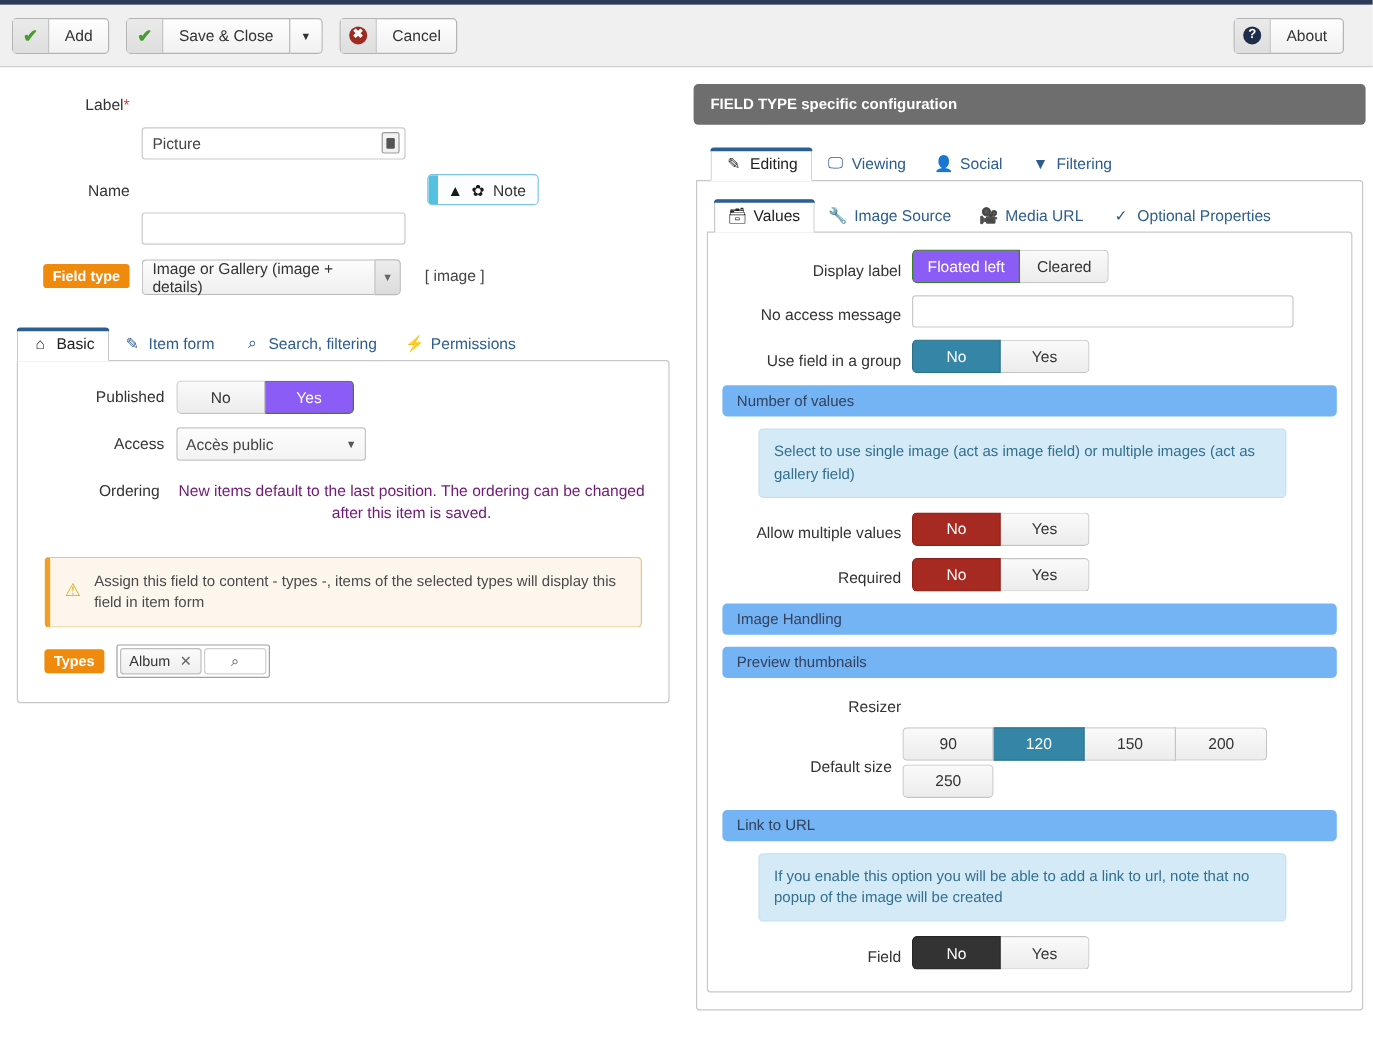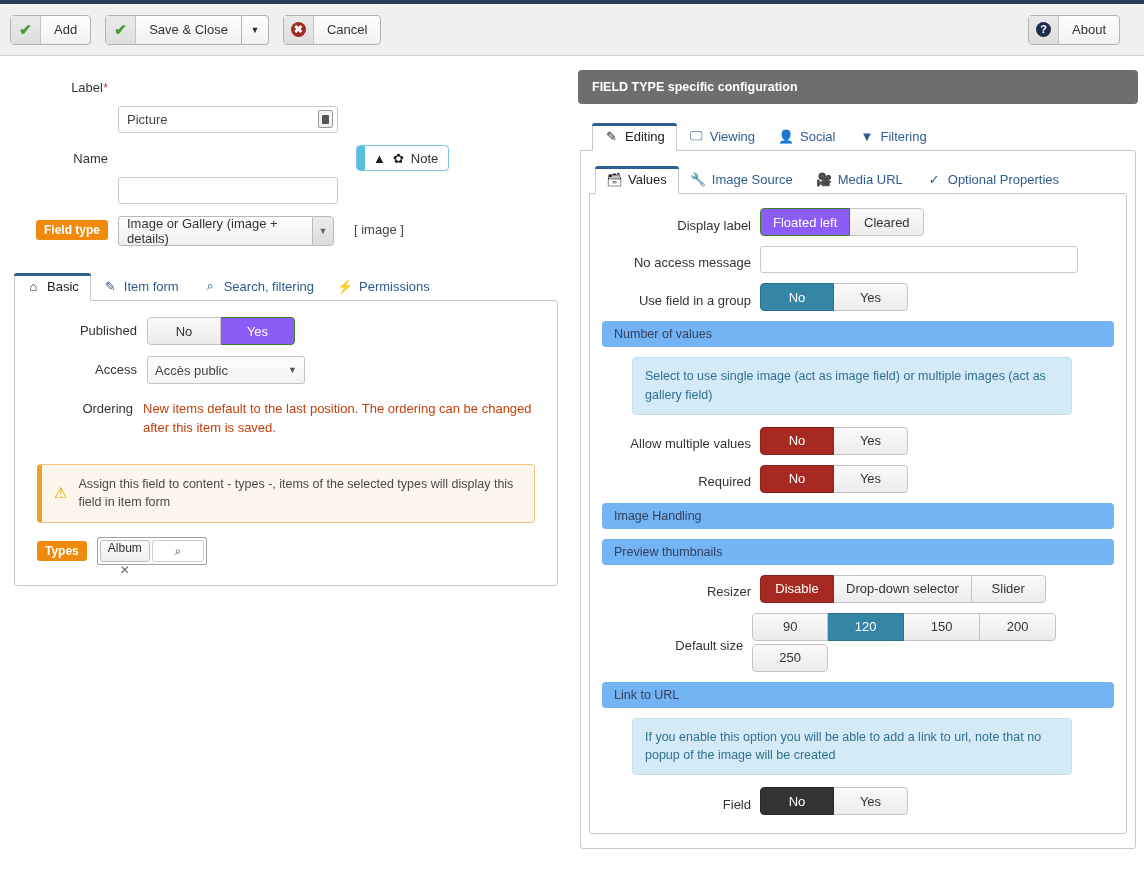--- a/index.html
+++ b/index.html
@@ -199,21 +199,21 @@
 
   .access-sel {
     width: 158px; height: 28px;
     border: 1px solid #c4c4c4; border-radius: 3px;
     background: linear-gradient(to bottom,#fdfdfd 0%,#f3f3f3 100%);
     display: flex; align-items: center; justify-content: space-between;
     padding: 0 7px; font-size: 13px; color: #444;
   }
   .ordering-txt {
     max-width: 400px; line-height: 1.45;
-    font-size: 13px; color: #c2410c; padding-top: 5px;
+    font-size: 13px; color: #701a75; padding-top: 5px; text-align: center;
   }
 
   
   .warnbox {
     margin: 26px 8px 0 8px;
     background: #fdf6ec;
     border: 1px solid #f0c27b;
     border-left: 5px solid #ef9f26;
     border-radius: 4px;
     padding: 10px 12px;
@@ -224,21 +224,21 @@
 
   .types-row { display: flex; align-items: center; margin: 14px 8px 0 8px; gap: 10px; }
   .types-field {
     display: flex; border: 1px solid #9f9f9f; border-radius: 2px;
     background: #fff; padding: 2px; gap: 2px;
   }
   .chip {
     display: flex; align-items: center; gap: 8px;
     border: 1px solid #bdbdbd; border-radius: 3px;
     background: linear-gradient(to bottom,#fbfbfb 0%,#efefef 100%);
-    height: 22px; padding: 0 7px; font-size: 12px; color: #333; flex-direction: column;
+    height: 22px; padding: 0 7px; font-size: 12px; color: #333;
   }
   .chip-x { color: #666; font-size: 12px; cursor: pointer; }
   .chip-search {
     width: 52px; height: 22px;
     border: 1px solid #cfcfcf; border-radius: 3px;
     background: #fff;
     display: flex; align-items: center; justify-content: center;
     font-size: 12px; color: #555; cursor: pointer;
   }
 
@@ -522,25 +522,20 @@
         </div>
 
         <div class="blue-bar">Image Handling</div>
 
 
 
         <div class="blue-bar">Preview thumbnails</div>
 
         <div class="r-row">
           <div class="r-lbl">Resizer</div>
-          <div class="tg">
-            <div class="opt on-red">Disable</div>
-            <div class="opt">Drop-down selector</div>
-            <div class="opt">Slider</div>
-          </div>
         </div>
 
         <div class="r-row">
           <div class="r-lbl">Default size</div>
           <div>
             <div class="tg">
               <div class="opt" style="min-width:76px">90</div>
               <div class="opt on-blue" style="min-width:76px">120</div>
               <div class="opt" style="min-width:76px">150</div>
               <div class="opt" style="min-width:76px">200</div>

